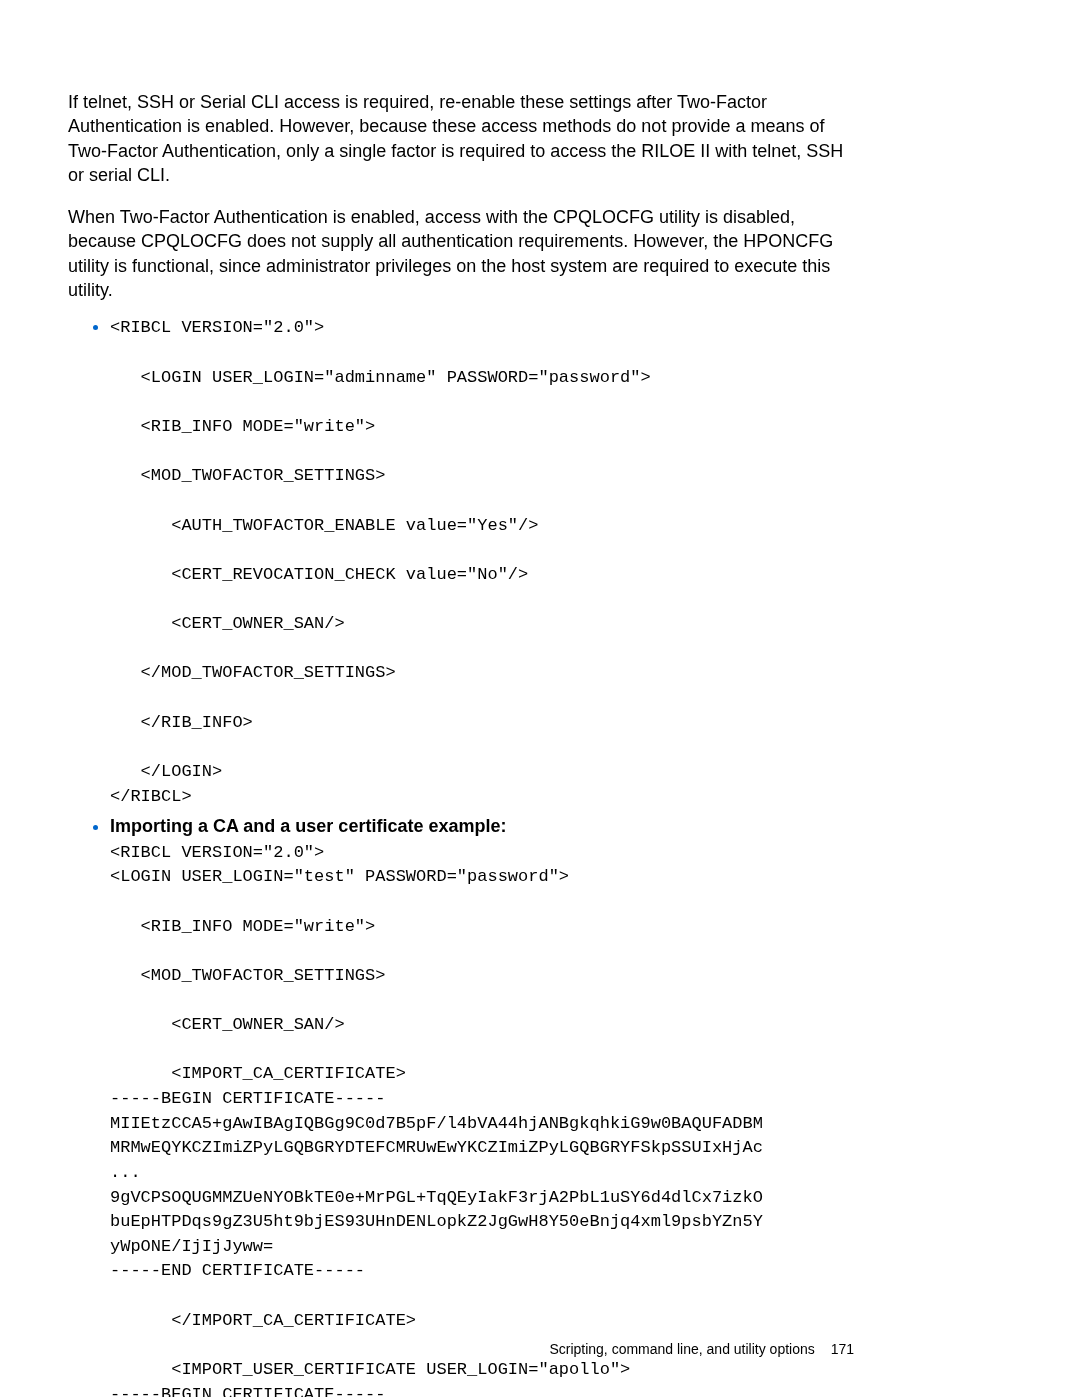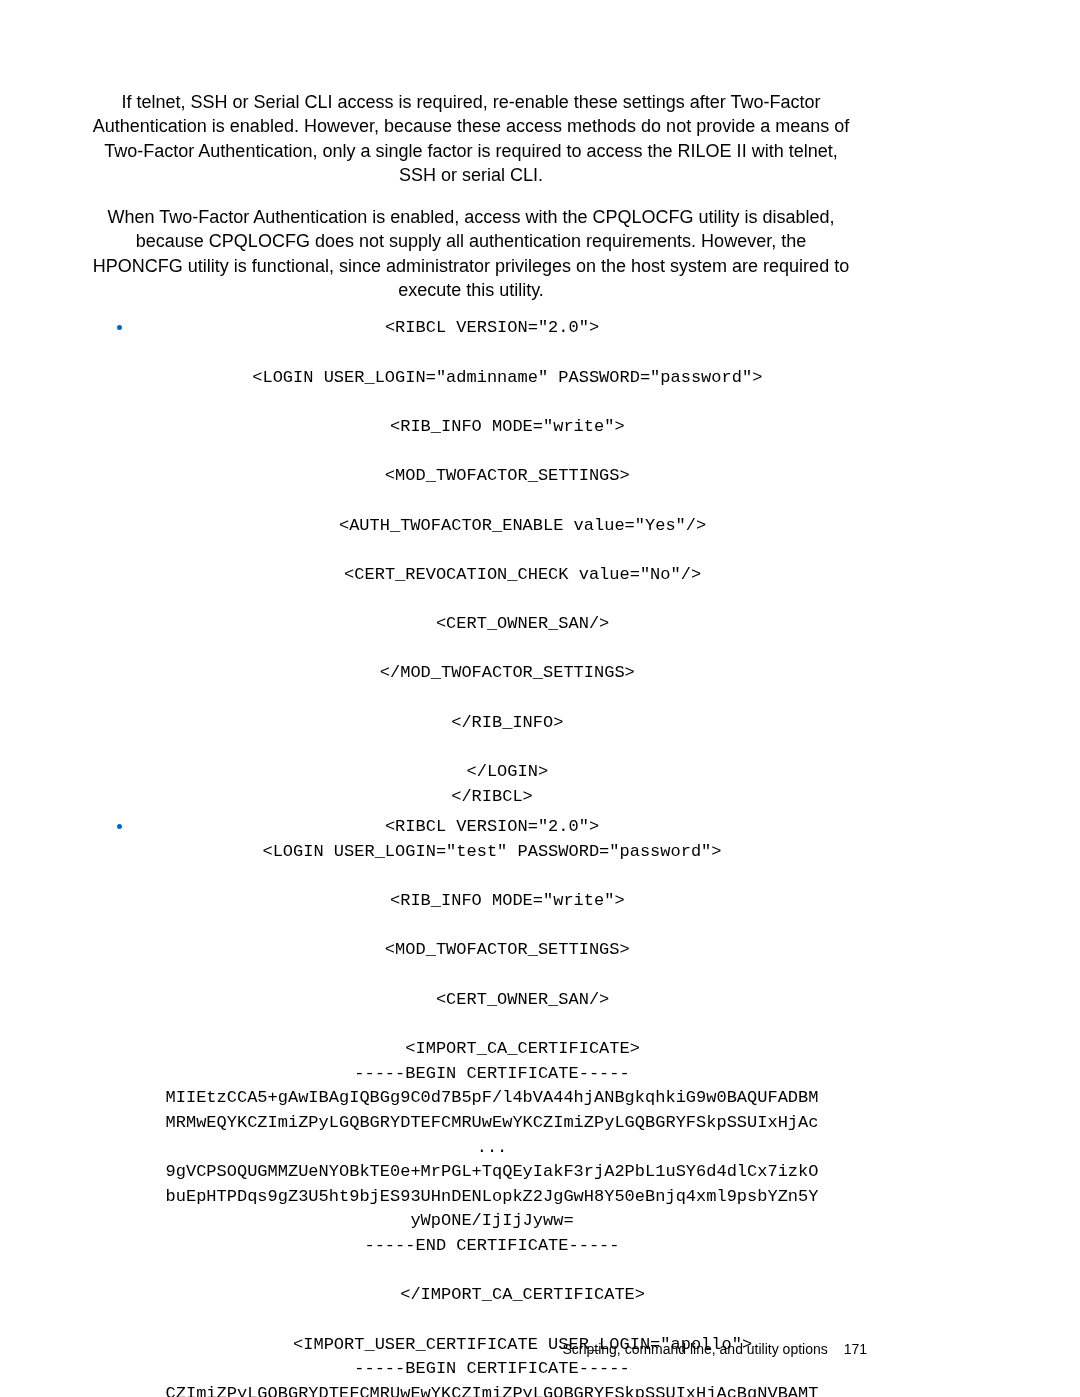--- a/index.html
+++ b/index.html
@@ -8,22 +8,21 @@
     padding: 0;
     background: #fff;
     font-family: Arial, Helvetica, sans-serif;
     color: #000;
   }
   .page {
     width: 986px;
     height: 1397px;
     position: relative;
     box-sizing: border-box;
-    padding: 72px 136px 50px 92px;
-    text-align: center;
+    padding: 72px 136px 50px 68px;
   }
   .body-text {
     font-size: 18px;
     line-height: 1.35;
     margin-bottom: 14px;
   }
   ul.examples {
     list-style: disc;
     padding-left: 42px;
     margin: 0;
@@ -46,21 +45,21 @@
   pre.code {
     font-family: "Courier New", Courier, monospace;
     font-size: 17px;
     line-height: 1.45;
     white-space: pre;
     margin: 0 0 6px 0;
   }
   .footer {
     position: absolute;
     bottom: 40px;
-    right: 119px;
+    right: 132px;
     font-size: 14px;
   }
   .footer-page {
     margin-left: 12px;
   }
 </style>
 </head>
 <body>
 
 <div class="page">
@@ -86,20 +85,21 @@
       &lt;CERT_OWNER_SAN/&gt;
 
    &lt;/MOD_TWOFACTOR_SETTINGS&gt;
 
    &lt;/RIB_INFO&gt;
 
    &lt;/LOGIN&gt;
 &lt;/RIBCL&gt;</pre>
     </li>
     <li>
+      <span class="ex-heading">Importing a CA and a user certificate example:</span>
       <pre class="code">&lt;RIBCL VERSION="2.0"&gt;
 &lt;LOGIN USER_LOGIN="test" PASSWORD="password"&gt;
 
    &lt;RIB_INFO MODE="write"&gt;
 
    &lt;MOD_TWOFACTOR_SETTINGS&gt;
 
       &lt;CERT_OWNER_SAN/&gt;
 
       &lt;IMPORT_CA_CERTIFICATE&gt;

